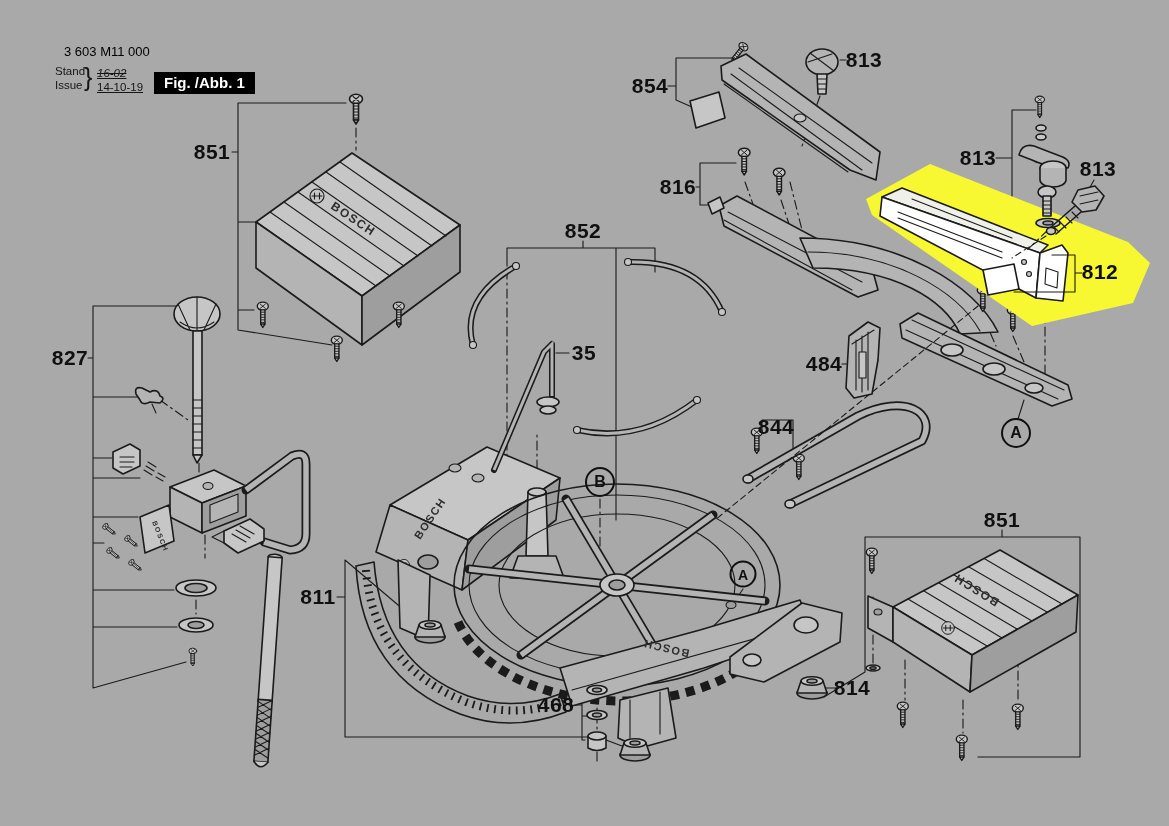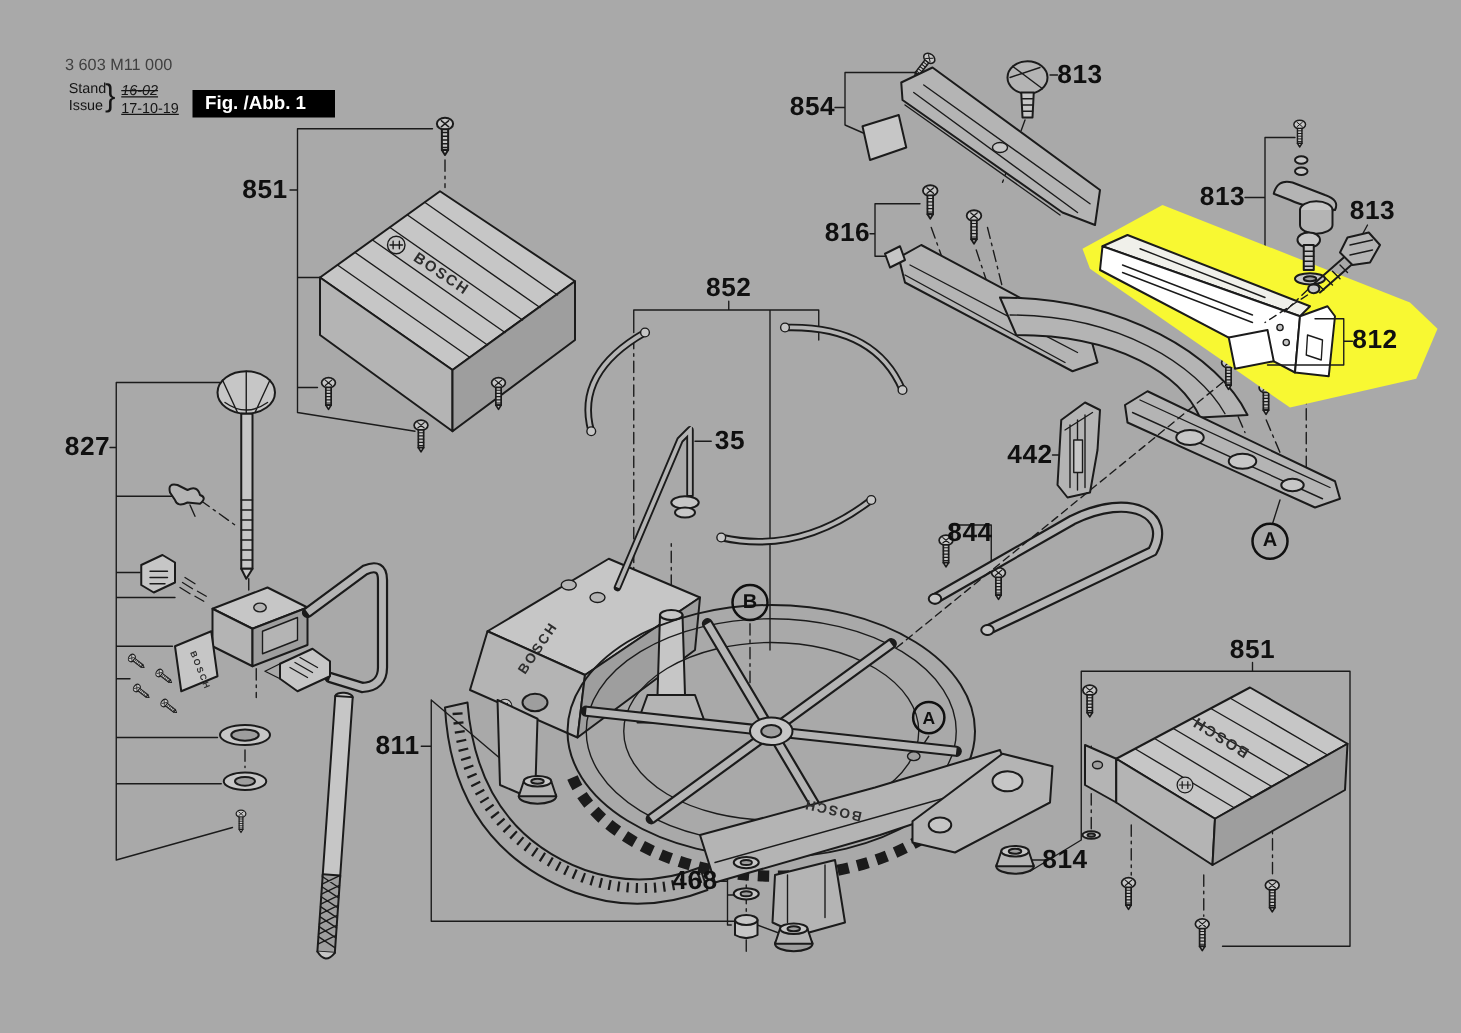--- a/index.html
+++ b/index.html
@@ -12,26 +12,26 @@
   .ftop{fill:#f0f0ea;}
   .dd{stroke-dasharray:9 4 2 4;stroke-width:1.1;}
   .dsh{stroke-dasharray:6 4;stroke-width:1.1;}
   .band9{stroke-width:9;} .band5{stroke:#b4b4b4;stroke-width:5.5;}
   .band6{stroke-width:6;} .band3{stroke:#b4b4b4;stroke-width:3;}
   .tick{stroke:var(--ink,#1b1b1b);stroke-width:8;stroke-dasharray:1.8 5.5;fill:none;}
   .teeth{stroke:var(--ink,#1b1b1b);stroke-width:9;stroke-dasharray:9 7;fill:none;}
   text.logo{font-family:"Liberation Sans",sans-serif;font-weight:bold;fill:#2e2e2e;letter-spacing:1.5px;}
   .pn{position:absolute;transform:translate(-50%,-50%);font:bold 21px "Liberation Sans",sans-serif;color:#101010;letter-spacing:.5px;white-space:nowrap;}
   .circ{position:absolute;transform:translate(-50%,-50%);width:30px;height:30px;border:2.5px solid #101010;border-radius:50%;display:flex;align-items:center;justify-content:center;font:bold 16px "Liberation Sans",sans-serif;color:#101010;box-sizing:border-box;}
-  .hdr-doc{position:absolute;left:52px;top:44px;font:13px "Liberation Sans",sans-serif;color:#404040;}
+  .hdr-doc{position:absolute;left:64px;top:44px;font:13px "Liberation Sans",sans-serif;color:#000000;}
   .hdr-stand{position:absolute;left:55px;top:65px;font:11.5px "Liberation Sans",sans-serif;color:#151515;line-height:13.5px;}
   .hdr-brace{position:absolute;left:84px;top:63px;font:25px "Liberation Sans",sans-serif;color:#151515;}
   .hdr-vals{position:absolute;left:97px;top:67px;font:11.5px "Liberation Sans",sans-serif;color:#151515;line-height:13.5px;text-decoration:underline;}
   .strike{text-decoration:line-through;font-style:italic;}
-  .badge{position:absolute;left:154px;top:72px;background:var(--badge_bg,#000);color:var(--badge_text,#fff);font:bold 15px "Liberation Sans",sans-serif;padding:2px 23px 3px 10px;}
+  .badge{position:absolute;left:154px;top:72px;background:var(--badge_bg,#000);color:var(--badge_text,#fff);font:bold 15px "Liberation Sans",sans-serif;padding:2px 10px 3px 10px;}
   .footer{position:absolute;left:57px;top:722px;font:12.5px "Liberation Sans",sans-serif;color:#151515;line-height:15.5px;}
 </style>
 </head>
 <body>
 
 <div id="stage">
 
 <svg id="art" width="1169" height="826" viewBox="0 0 1169 826">
   <defs>
     <symbol id="sym-screw" overflow="visible">
@@ -313,36 +313,36 @@
 </svg>
 
   <div class="hdr-doc">3 603 M11 000</div>
   <div class="hdr-stand">
     <div>Stand</div>
     <div>Issue</div>
   </div>
   <div class="hdr-brace">}</div>
   <div class="hdr-vals">
     <div class="strike">16-02</div>
-    <div>17-10-19</div>
+    <div>14-10-19</div>
   </div>
   <div class="badge">Fig. /Abb. 1</div>
 
   <div class="pn" style="left:212px;top:152px">851</div>
   <div class="pn" style="left:70px;top:358px">827</div>
   <div class="pn" style="left:318px;top:597px">811</div>
   <div class="pn" style="left:583px;top:231px">852</div>
   <div class="pn" style="left:584px;top:353px">35</div>
   <div class="pn" style="left:650px;top:86px">854</div>
   <div class="pn" style="left:678px;top:187px">816</div>
   <div class="pn" style="left:864px;top:60px">813</div>
   <div class="pn" style="left:978px;top:158px">813</div>
   <div class="pn" style="left:1098px;top:169px">813</div>
   <div class="pn" style="left:1100px;top:272px">812</div>
-  <div class="pn" style="left:824px;top:364px">442</div>
+  <div class="pn" style="left:824px;top:364px">484</div>
   <div class="pn" style="left:776px;top:427px">844</div>
   <div class="pn" style="left:556px;top:705px">468</div>
   <div class="pn" style="left:852px;top:688px">814</div>
   <div class="pn" style="left:1002px;top:520px">851</div>
 
   <div class="circ" style="left:1016px;top:433px">A</div>
   <div class="circ" style="left:600px;top:482px">B</div>
   <div class="circ" style="left:743px;top:574px;width:27px;height:27px;font-size:14px">A</div>
 
 </div>

